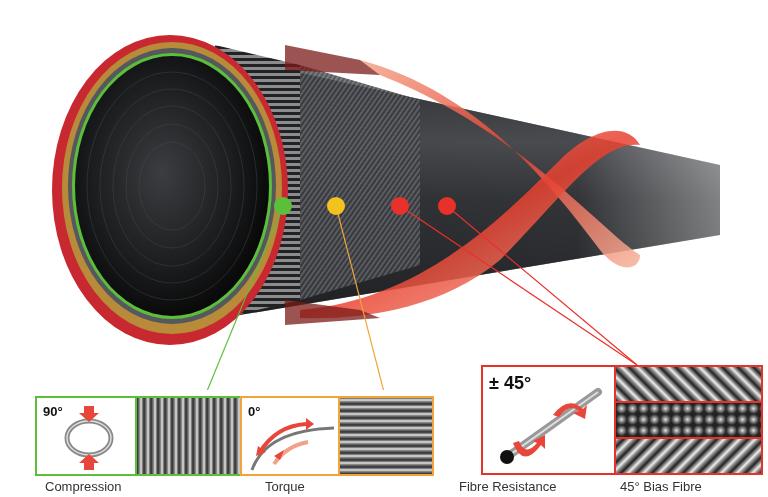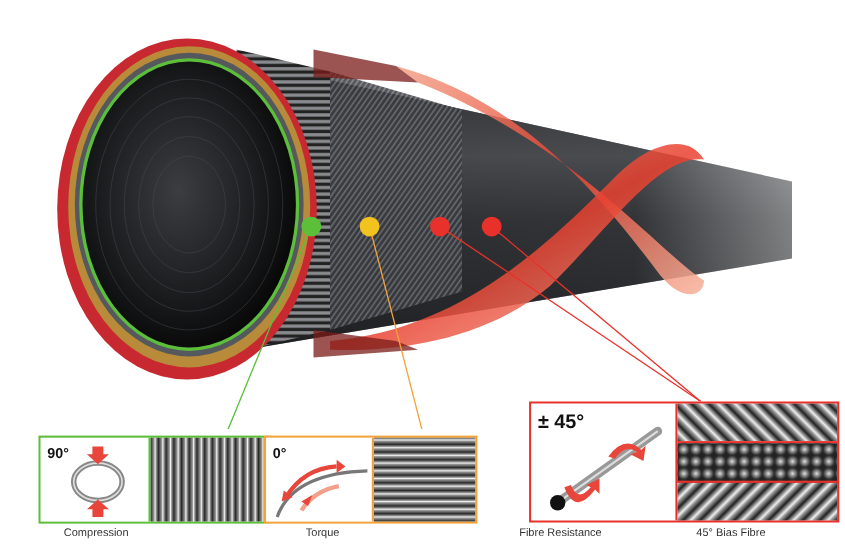--- a/index.html
+++ b/index.html
@@ -4,21 +4,21 @@
 <style>
   html,body{margin:0;padding:0;background:#ffffff;}
   body{width:768px;height:497px;position:relative;overflow:hidden;font-family:"Liberation Sans","DejaVu Sans",sans-serif;}
   .abs{position:absolute;}
   #illustration{position:absolute;left:0;top:0;width:768px;height:390px;}
   .panel{position:absolute;background:#fff;box-sizing:border-box;}
   .panel .left{position:absolute;left:0;top:0;bottom:0;background:#fff;}
   .panel .right{position:absolute;top:0;bottom:0;right:0;}
   .deg{position:absolute;left:6px;top:6px;font-weight:bold;font-size:13px;color:#111;}
   .deg-big{font-size:18px;}
-  .caption{position:absolute;font-size:10px;color:#333;white-space:nowrap;margin-left:13px;}
+  .caption{position:absolute;font-size:13px;color:#333;white-space:nowrap;}
   .vert-stripes{background:repeating-linear-gradient(90deg,#2a2a2a 0px,#9a9a9a 3px,#f0f0f0 4px,#9a9a9a 5px,#2a2a2a 7px);}
   .horiz-stripes{background:repeating-linear-gradient(0deg,#2a2a2a 0px,#9a9a9a 3px,#f0f0f0 4px,#9a9a9a 5px,#2a2a2a 7px);}
   .diag-stripes-a{background:repeating-linear-gradient(45deg,#222 0px,#999 4px,#eee 6px,#999 8px,#222 11px);}
   .diag-stripes-b{background:repeating-linear-gradient(-45deg,#222 0px,#999 4px,#eee 6px,#999 8px,#222 11px);}
   .weave{background-color:#222;background-image:radial-gradient(circle,#e0e0e0 0px,#999 2px,#333 5px,transparent 6px);background-size:11px 11px;}
 </style>
 </head>
 <body>
 
 <svg id="illustration" viewBox="0 0 768 390" xmlns="http://www.w3.org/2000/svg">

